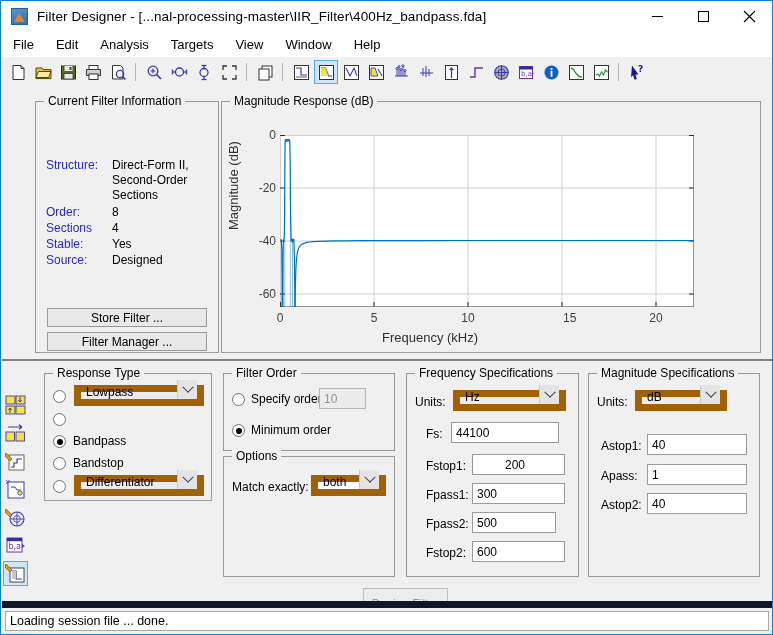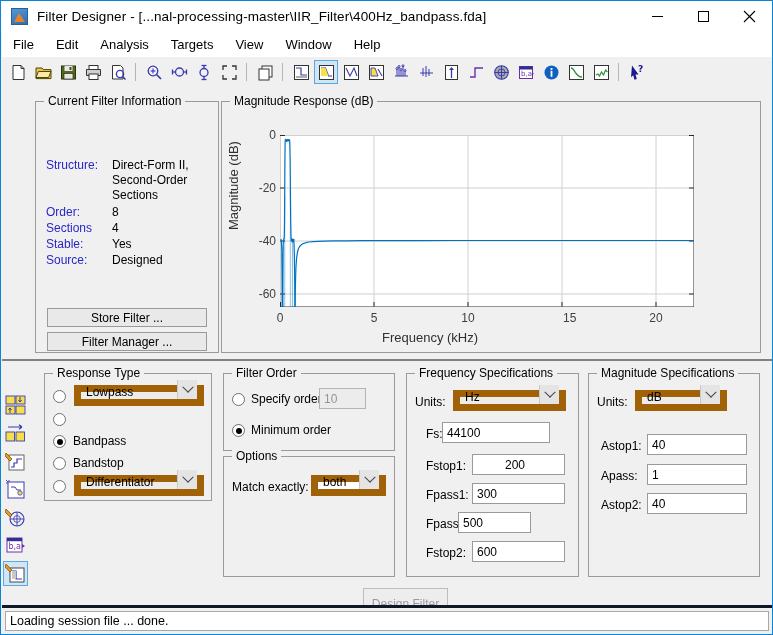--- a/index.html
+++ b/index.html
@@ -137,21 +137,21 @@
   .textfield{
     position:absolute;height:21px;background:#fff;border:1px solid #9a9a9a;
     box-sizing:border-box;display:flex;align-items:center;
     padding-left:4px;font-size:12px;color:#000;
   }
   .textfield.disabled{background:#ececec;color:#949494;border-color:#b4b4b4;}
 
   
   .statusbar{
     position:absolute;left:1px;bottom:1px;width:770px;height:25px;
-    background:#f0f0f0;border-top:3px solid #0f172a;
+    background:#f0f0f0;border-top:7px solid #0f172a;
     display:flex;align-items:center;
   }
   .status-inner{
     margin-left:3px;margin-right:3px;flex:1;height:20px;
     background:#fff;border:1px solid #a8a8a8;box-sizing:border-box;
     display:flex;align-items:center;padding-left:4px;font-size:12.5px;color:#000;
   }
   .divider-h{position:absolute;background:#808080;}
   svg{display:block;}
 </style>
@@ -594,30 +594,30 @@
   <div class="group" style="left:405px;top:372px;width:173px;height:204px;">
     <div class="glabel">Frequency Specifications</div>
 
     <div class="flabel" style="left:8px;top:21px;">Units:</div>
     <div class="select grayfield" style="left:46px;top:16px;width:113px;">
       <span class="sv">Hz</span>
       <span class="sarrow"></span>
     </div>
 
     <div class="flabel" style="left:19px;top:53px;">Fs:</div>
-    <div class="textfield" style="left:35px;top:48px;width:108px;">44100</div>
+    <div class="textfield" style="left:44px;top:48px;width:108px;">44100</div>
 
     <div class="flabel" style="left:19px;top:85px;">Fstop1:</div>
     <div class="textfield" style="left:65px;top:80px;width:93px;padding-left:32px;">200</div>
 
     <div class="flabel" style="left:19px;top:114px;">Fpass1:</div>
     <div class="textfield" style="left:65px;top:109px;width:93px;">300</div>
 
     <div class="flabel" style="left:19px;top:143px;">Fpass2:</div>
-    <div class="textfield" style="left:51px;top:138px;width:73px;">500</div>
+    <div class="textfield" style="left:65px;top:138px;width:84px;">500</div>
 
     <div class="flabel" style="left:19px;top:172px;">Fstop2:</div>
     <div class="textfield" style="left:65px;top:167px;width:93px;">600</div>
   </div>
 
   <div class="group" style="left:587px;top:372px;width:172px;height:204px;">
     <div class="glabel">Magnitude Specifications</div>
 
     <div class="flabel" style="left:8px;top:21px;">Units:</div>
     <div class="select grayfield" style="left:46px;top:16px;width:92px;">

